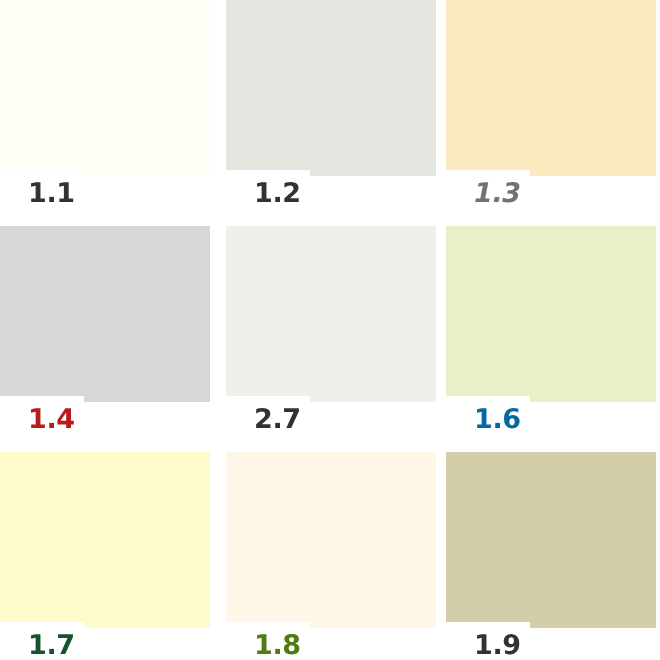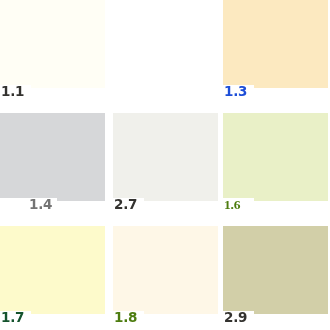--- a/index.html
+++ b/index.html
@@ -37,22 +37,22 @@
   }
   .swatch-label-box {
     position: absolute;
     left: 0;
     top: 85px;
     min-width: 31px;
     height: 25px;
     background: #ffffff;
     box-sizing: border-box;
     display: flex;
-    align-items: flex-start;
-    padding-left: 1px;
+    align-items: center;
+    padding-left: 14px;
     padding-right: 5px;
   }
   .swatch-label {
     font-size: 13.5px;
     font-weight: bold;
     color: #33322f;
     letter-spacing: -0.2px;
     line-height: 1;
     white-space: nowrap;
   }
@@ -70,63 +70,69 @@
 
 <div id="swatch-grid">
 
   <div class="swatch-cell col-0 row-0">
     <div class="swatch-color" style="background-color: rgb(255, 254, 245);"></div>
     <div class="swatch-label-box">
       <span class="swatch-label" style="color: rgb(51, 50, 47);">1.1</span>
     </div>
   </div>
 
+  <div class="swatch-cell col-1 row-0">
+    <div class="swatch-color" style="background-color: rgb(226, 230, 223);"></div>
+    <div class="swatch-label-box">
+      <span class="swatch-label" style="color: rgb(51, 50, 47);">1.2</span>
+    </div>
+  </div>
 
   <div class="swatch-cell col-2 row-0">
     <div class="swatch-color" style="background-color: rgb(252, 233, 192);"></div>
     <div class="swatch-label-box">
-      <span class="swatch-label" style="color: #1d4ed8;">1.3</span>
+      <span class="swatch-label" style="color: #737373; font-style: italic;">1.3</span>
     </div>
   </div>
 
   <div class="swatch-cell col-0 row-1">
     <div class="swatch-color" style="background-color: rgb(214, 215, 217);"></div>
     <div class="swatch-label-box">
-      <span class="swatch-label" style="color: #737373; margin-left: 28px;">1.4</span>
+      <span class="swatch-label" style="color: #b91c1c;">1.4</span>
     </div>
   </div>
 
   <div class="swatch-cell col-1 row-1">
     <div class="swatch-color" style="background-color: rgb(240, 240, 235);"></div>
     <div class="swatch-label-box">
       <span class="swatch-label" style="color: rgb(51, 50, 47);">2.7</span>
     </div>
   </div>
 
   <div class="swatch-cell col-2 row-1">
     <div class="swatch-color" style="background-color: rgb(233, 240, 199);"></div>
     <div class="swatch-label-box">
-      <span class="swatch-label" style="color: #4d7c0f; font-family: Liberation Serif, serif;">1.6</span>
+      <span class="swatch-label" style="color: #0369a1;">1.6</span>
     </div>
   </div>
 
   <div class="swatch-cell col-0 row-2">
     <div class="swatch-color" style="background-color: rgb(253, 250, 203);"></div>
     <div class="swatch-label-box">
       <span class="swatch-label" style="color: #14532d;">1.7</span>
     </div>
   </div>
 
   <div class="swatch-cell col-1 row-2">
     <div class="swatch-color" style="background-color: rgb(254, 247, 231);"></div>
     <div class="swatch-label-box">
       <span class="swatch-label" style="color: #4d7c0f;">1.8</span>
     </div>
   </div>
 
   <div class="swatch-cell col-2 row-2">
     <div class="swatch-color" style="background-color: rgb(210, 207, 168);"></div>
     <div class="swatch-label-box">
-      <span class="swatch-label" style="color: rgb(51, 50, 47);">2.9</span>
+      <span class="swatch-label" style="color: rgb(51, 50, 47);">1.9</span>
     </div>
   </div>
 
 </div>
 
 </body></html>

